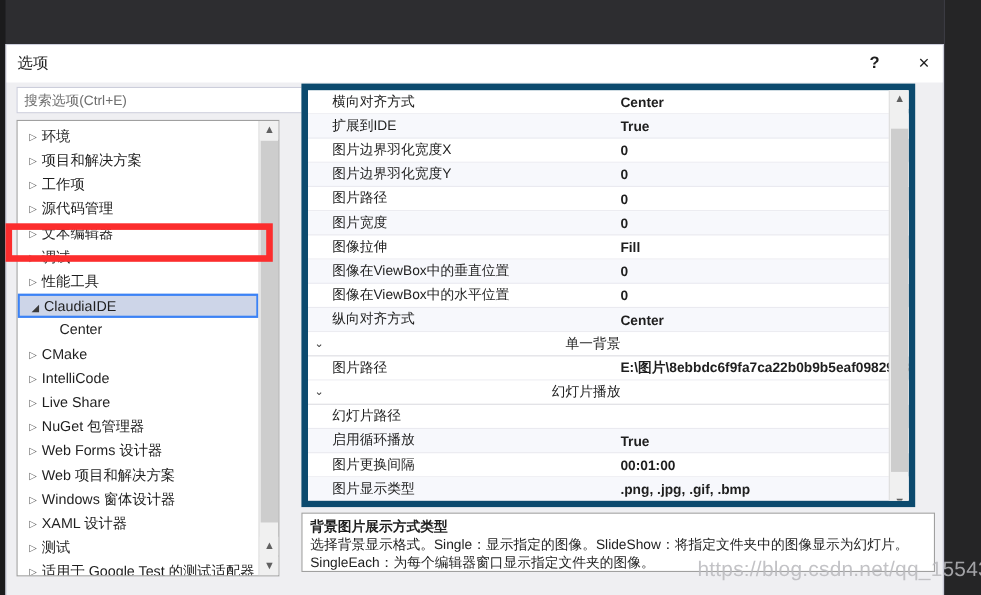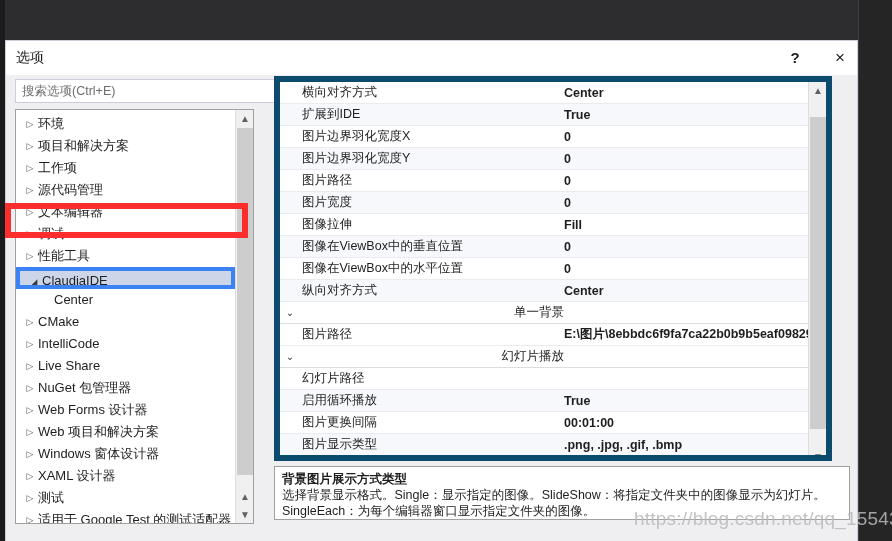--- a/index.html
+++ b/index.html
@@ -39,21 +39,21 @@
 
   
   #tree-panel{position:absolute;left:9px;top:68px;width:239px;height:415px;
     background:#ffffff;border:1px solid #a0a0a0;box-sizing:border-box;overflow:hidden;}
   #tree-list{position:absolute;left:0;top:3px;width:219px;}
   .tree-item{height:22px;line-height:22px;white-space:nowrap;overflow:hidden;
     padding-left:6px;font-size:13px;color:#1e1e1e;cursor:default;}
   .tree-item .arrow{display:inline-block;width:16px;font-size:9px;color:#5a5a5a;
     text-align:center;vertical-align:top;line-height:22px;}
   .tree-item .arrow.open{color:#3b3b3b;}
-  .tree-item.sel{background:#cdd5e8;border:4px solid #3b82f6;
+  .tree-item.sel{background:#cdd5e8;border:2px solid #3b82f6;
     box-sizing:border-box;line-height:20px;}
   .tree-item.child{padding-left:38px;}
 
   
   #tree-scrollbar{position:absolute;right:0;top:0;width:18px;height:413px;background:#f0f0f0;
     border-left:1px solid #dedede;box-sizing:border-box;}
   .sb-arrow{width:18px;height:17px;display:flex;align-items:center;justify-content:center;
     font-size:10px;color:#606060;background:#f0f0f0;}
   #tree-sb-thumb{position:absolute;left:1px;top:18px;width:16px;height:347px;background:#cdcdcd;}
 

